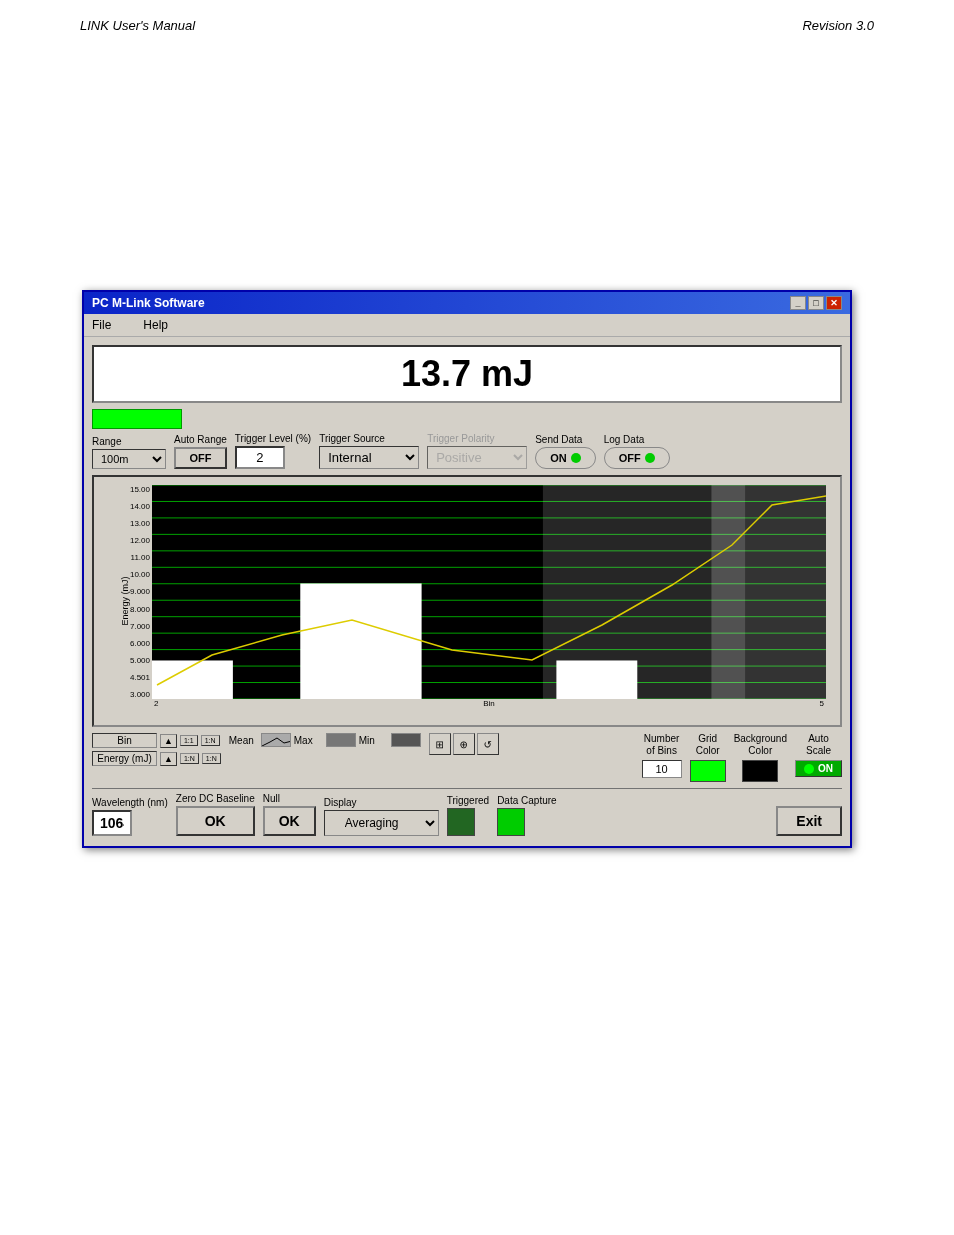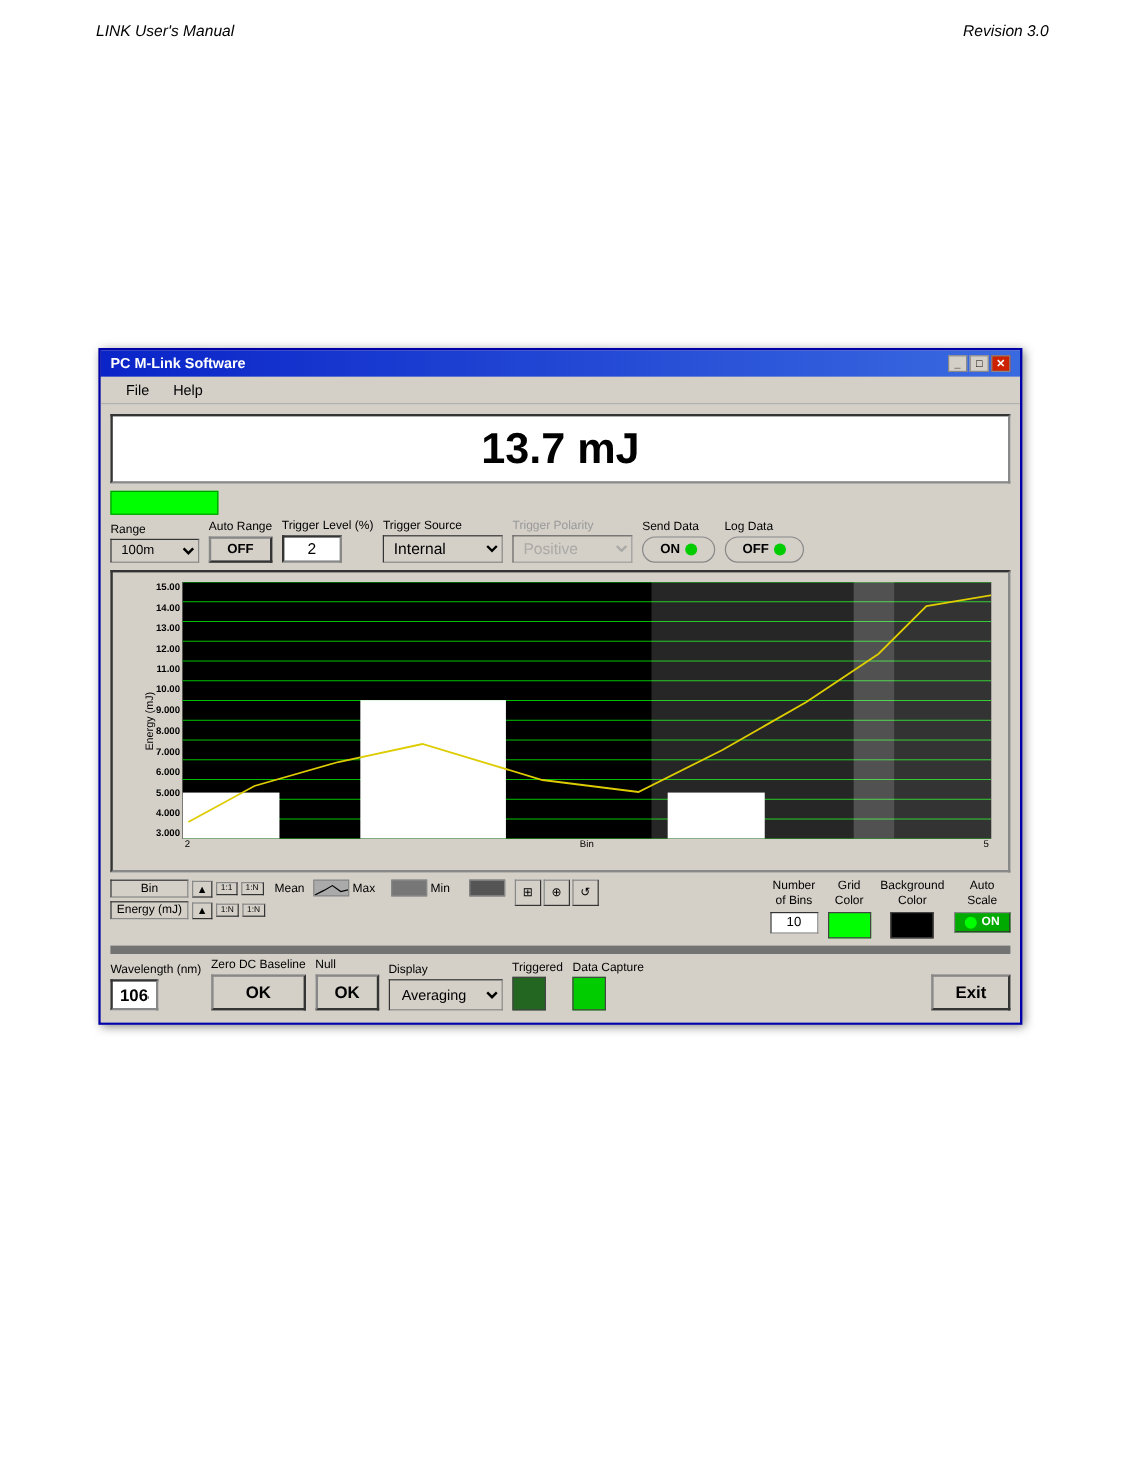--- a/index.html
+++ b/index.html
@@ -57,23 +57,23 @@
       cursor: pointer;
       color: #000;
     }
     .title-btn.minimize { background: #d4d0c8; }
     .title-btn.maximize { background: #d4d0c8; }
     .title-btn.close { background: #cc2200; color: white; }
 
     
     .menu-bar {
       background: #d4d0c8;
-      padding: 2px 17px;
-      display: flex;
-      gap: 12px;
+      padding: 2px 4px;
+      display: flex;
+      gap: 24px;
       font-size: 12px;
       border-bottom: 1px solid #aaa;
     }
     .menu-item {
       padding: 2px 4px;
       cursor: pointer;
     }
 
     
     .main-content {
@@ -326,21 +326,21 @@
       background: #00ff00;
       border-radius: 50%;
     }
 
     
     .footer-row {
       display: flex;
       align-items: flex-end;
       gap: 8px;
       padding: 4px 0 2px 0;
-      border-top: 7px solid #737373;
+      border-top: 1px solid #737373;
     }
 
     .footer-group {
       display: flex;
       flex-direction: column;
       gap: 2px;
     }
 
     .footer-label {
       font-size: 10px;
@@ -363,21 +363,21 @@
       padding: 5px 14px;
       font-size: 14px;
       font-weight: bold;
       cursor: pointer;
       font-family: Arial, sans-serif;
     }
 
     .footer-dropdown {
       background: #d4d0c8;
       border: 1px inset #888;
-      padding: 4px 6px;
+      padding: 4px 16px;
       font-size: 12px;
       cursor: pointer;
     }
 
     .footer-color {
       width: 28px;
       height: 28px;
       border: 1px solid #444;
       cursor: pointer;
     }
@@ -476,33 +476,33 @@
         </button>
       </div>
 
     </div>
 
     <div class="chart-container">
       <div style="position:relative; height:240px;">
 
         <div style="position:absolute;left:2px;top:50%;transform:translateY(-50%) rotate(-90deg);font-size:9px;color:#000;z-index:10;white-space:nowrap;">Energy (mJ)</div>
 
-        <div style="position:absolute;left:14px;top:4px;bottom:22px;width:38px;display:flex;flex-direction:column;justify-content:space-between;font-size:8px;color:#000;text-align:right;font-weight:bold;">
+        <div style="position:absolute;left:14px;top:4px;bottom:22px;width:38px;display:flex;flex-direction:column;justify-content:space-between;font-size:8px;color:#000;text-align:right;">
           <span>15.00</span>
           <span>14.00</span>
           <span>13.00</span>
           <span>12.00</span>
           <span>11.00</span>
           <span>10.00</span>
           <span>9.000</span>
           <span>8.000</span>
           <span>7.000</span>
           <span>6.000</span>
           <span>5.000</span>
-          <span>4.000</span>
+          <span>4.501</span>
           <span>3.000</span>
         </div>
 
         <div style="position:absolute;left:54px;right:10px;top:4px;bottom:22px;background:black;overflow:hidden;">
           <svg width="100%" height="100%">
 
             <line x1="0" y1="0%" x2="100%" y2="0%" stroke="#00cc00" stroke-width="0.8"></line>
             <line x1="0" y1="7.69%" x2="100%" y2="7.69%" stroke="#00cc00" stroke-width="0.8"></line>
             <line x1="0" y1="15.38%" x2="100%" y2="15.38%" stroke="#00cc00" stroke-width="0.8"></line>
             <line x1="0" y1="23.07%" x2="100%" y2="23.07%" stroke="#00cc00" stroke-width="0.8"></line>

